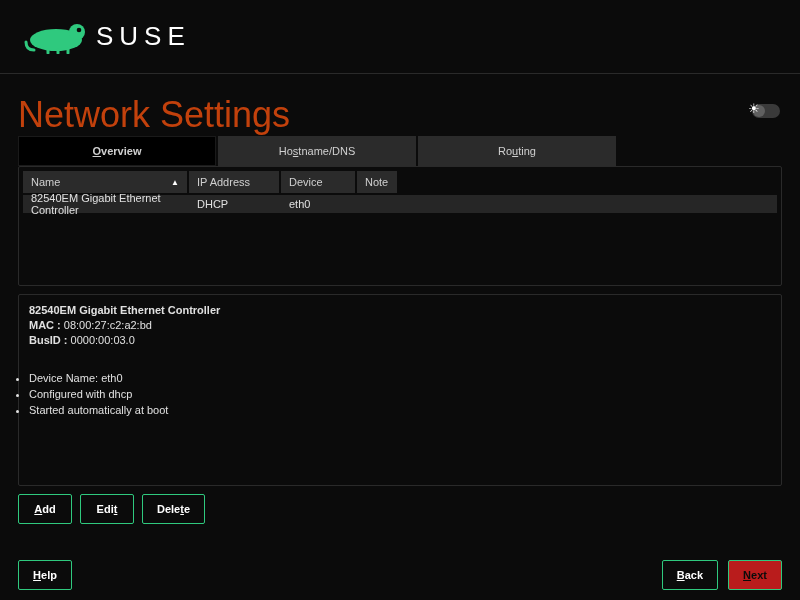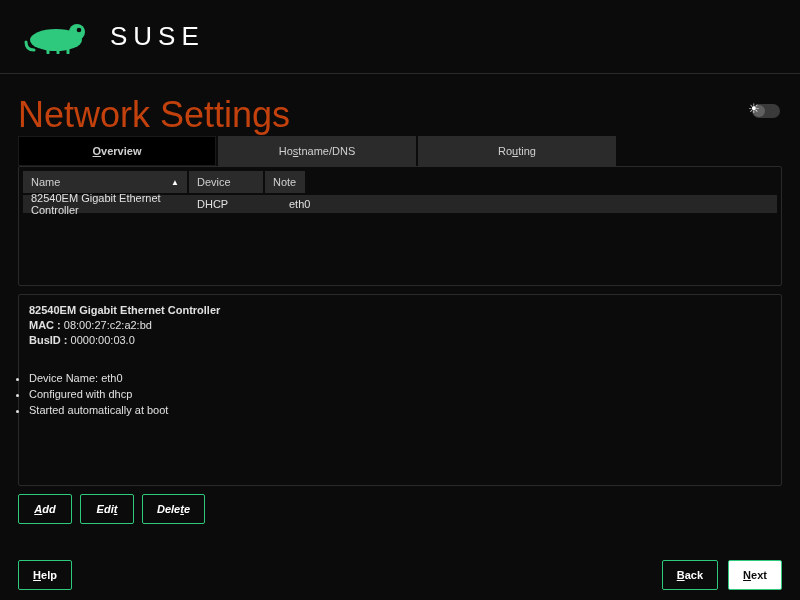--- a/index.html
+++ b/index.html
@@ -11,21 +11,21 @@
     font-size: 12px;
   }
   
   .header {
     height: 74px;
     border-bottom: 1px solid #2a2a2a;
     display: flex;
     align-items: center;
     padding-left: 24px;
   }
-  .logo { display: flex; align-items: center; gap: 14px; }
+  .logo { display: flex; align-items: center; }
   .logo-mark svg { display:block; }
   .logo-word {
     font-weight: 300;
     font-size: 26px;
     letter-spacing: 6px;
     color: #ffffff;
     font-family: "Segoe UI", Arial, sans-serif;
   }
 
   
@@ -116,35 +116,35 @@
   }
 
   
   .detail-panel { height: 192px; padding: 8px 10px; margin-top: 8px; }
   .det-line { font-size: 11px; line-height: 15px; }
   .det-bold { font-weight: 700; }
   .det-list { margin-top: 22px; }
   .det-list li { font-size: 11px; line-height: 16px; list-style: disc; }
 
   
-  .btn-row { display: flex; gap: 8px; margin-top: 8px; font-style: italic; }
+  .btn-row { display: flex; gap: 8px; margin-top: 8px; }
   .btn {
     height: 30px;
     padding: 0 14px;
     display: flex; align-items: center; justify-content: center;
     font-size: 11px;
     font-weight: 700;
     color: #fff;
     background: transparent;
     border: 1px solid #2fc97e;
     border-radius: 2px;
     cursor: pointer;
     min-width: 54px;
   }
-  .btn.primary { background: #ffffff; color: #0b0b0b; border-color: #2fc97e; text-align: center; }
+  .btn.primary { background: #b91c1c; color: #0b0b0b; border-color: #2fc97e; text-align: center; }
   .footer { position: absolute; left: 18px; right: 18px; bottom: 10px; display: flex; justify-content: space-between; }
   .footer .left, .footer .right { display: flex; gap: 10px; }
 </style>
 </head>
 <body>
 
 <div class="header">
   <div class="logo">
     <span class="logo-mark">
       <svg width="72" height="34" viewBox="0 0 72 34">
@@ -176,20 +176,21 @@
     </div>
     <div class="tab">
       <span><span>Ro</span><span class="mn">u</span><span>ting</span></span>
     </div>
   </div>
 
   <div class="panel table-panel">
     <div class="ttable">
       <div class="thead">
         <div class="th col-name sort">Name</div>
+        <div class="th col-ip">IP Address</div>
         <div class="th col-dev">Device</div>
         <div class="th col-note">Note</div>
       </div>
       <div class="trow">
         <div class="td col-name">82540EM Gigabit Ethernet Controller</div>
         <div class="td col-ip">DHCP</div>
         <div class="td col-dev">eth0</div>
         <div class="td col-note"></div>
       </div>
     </div>

